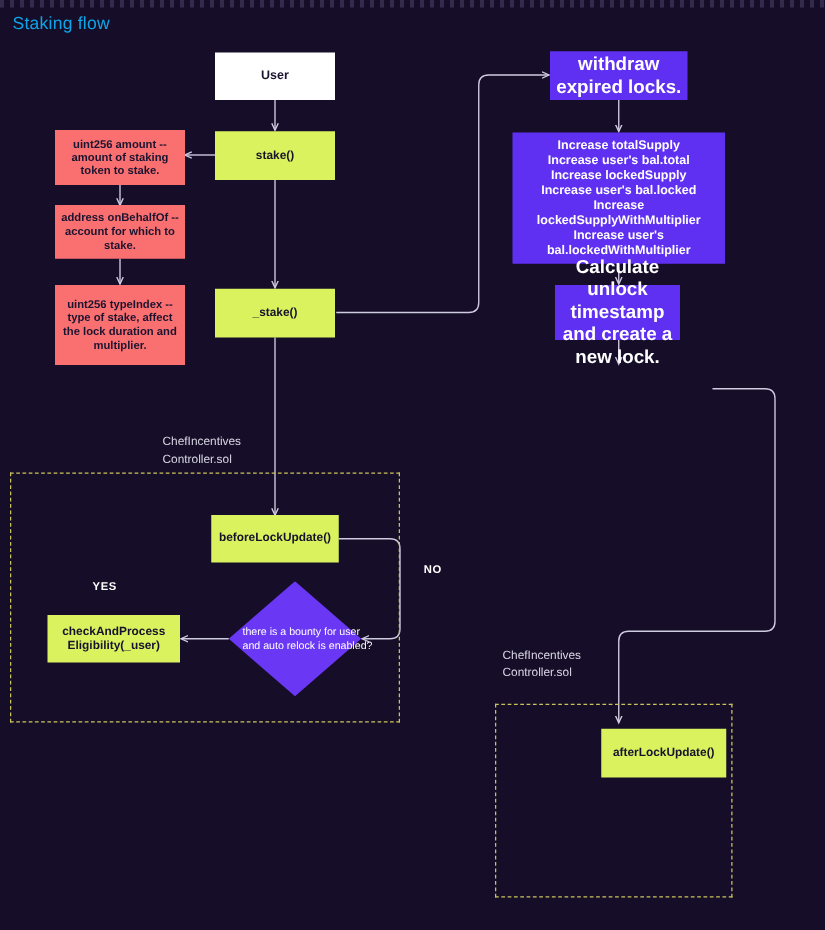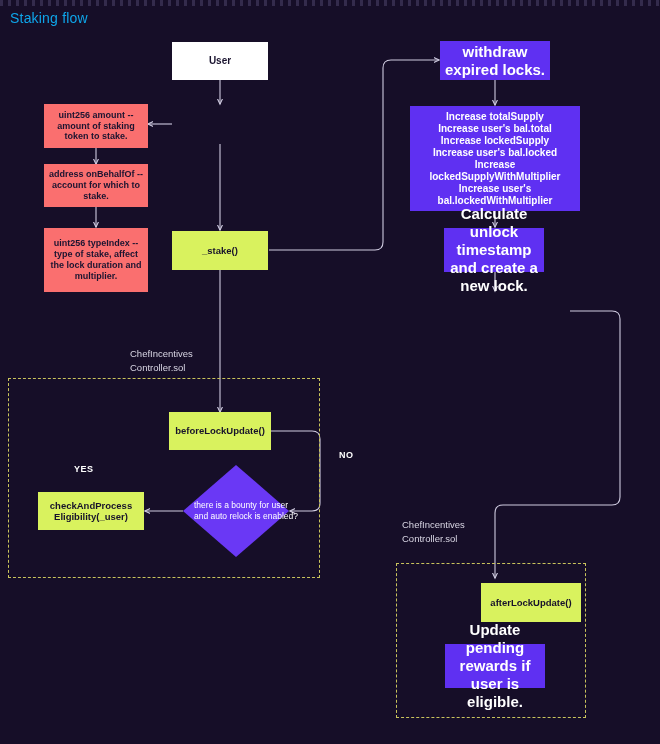--- a/index.html
+++ b/index.html
@@ -172,20 +172,21 @@
   <div class="group-box" style="left:8px; top:378px; width:312px; height:200px;"></div>
   <div class="group-label" style="left:130px; top:347px;">ChefIncentives
 Controller.sol</div>
 
   <div class="group-box" style="left:396px; top:563px; width:190px; height:155px;"></div>
   <div class="group-label" style="left:402px; top:518px;">ChefIncentives
 Controller.sol</div>
 
   <div class="node n-white" style="left:172px; top:42px; width:96px; height:38px;">User</div>
 
+  <div class="node n-green" style="left:172px; top:105px; width:96px; height:39px;">stake()</div>
 
   <div class="node n-green" style="left:172px; top:231px; width:96px; height:39px;">_stake()</div>
 
   <div class="node n-red" style="left:44px; top:104px; width:104px; height:44px;">uint256 amount -- amount of staking token to stake.</div>
 
   <div class="node n-red" style="left:44px; top:164px; width:104px; height:43px;">address onBehalfOf -- account for which to stake.</div>
 
   <div class="node n-red" style="left:44px; top:228px; width:104px; height:64px;">uint256 typeIndex -- type of stake, affect the lock duration and multiplier.</div>
 
   <div class="node n-purple" style="left:440px; top:41px; width:110px; height:39px;">withdraw expired locks.</div>
@@ -204,18 +205,17 @@
 
   <div class="diamond-wrap" style="left:183px; top:465px; width:106px; height:92px;">
     <div class="diamond-shape"></div>
     <div class="diamond-text">there is a bounty for user and auto relock is enabled?</div>
   </div>
 
   <div class="node n-green" style="left:38px; top:492px; width:106px; height:38px;">checkAndProcess Eligibility(_user)</div>
 
   <div class="node n-green" style="left:445px; top:583px; width:100px; height:39px;margin-left:36px;">afterLockUpdate()</div>
 
-  <div class="node n-purple" style="left:445px; top:644px; width:100px; height:44px;">Update pending rewards if user is eligible.</div>
 
   <div class="edge-label" style="left:74px; top:464px;">YES</div>
   <div class="edge-label" style="left:339px; top:450px;">NO</div>
 
 </div>
 
 </body></html>

